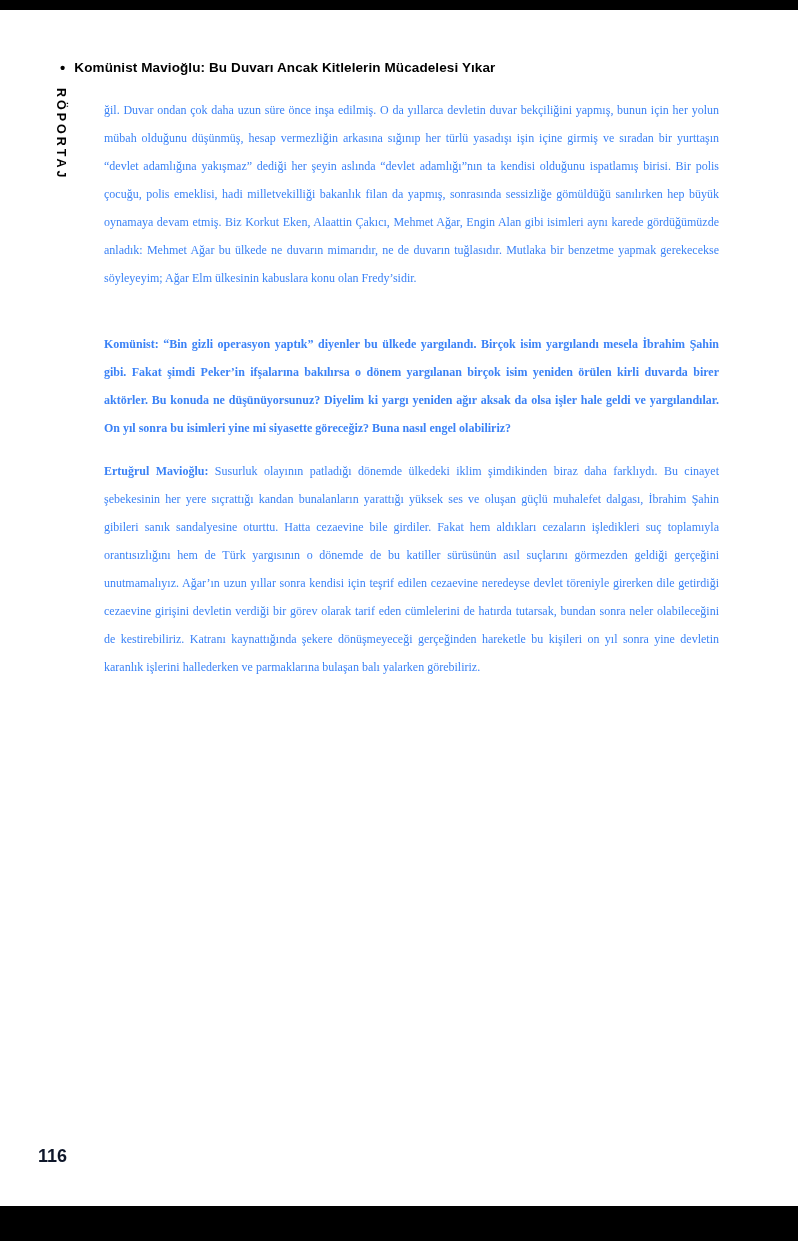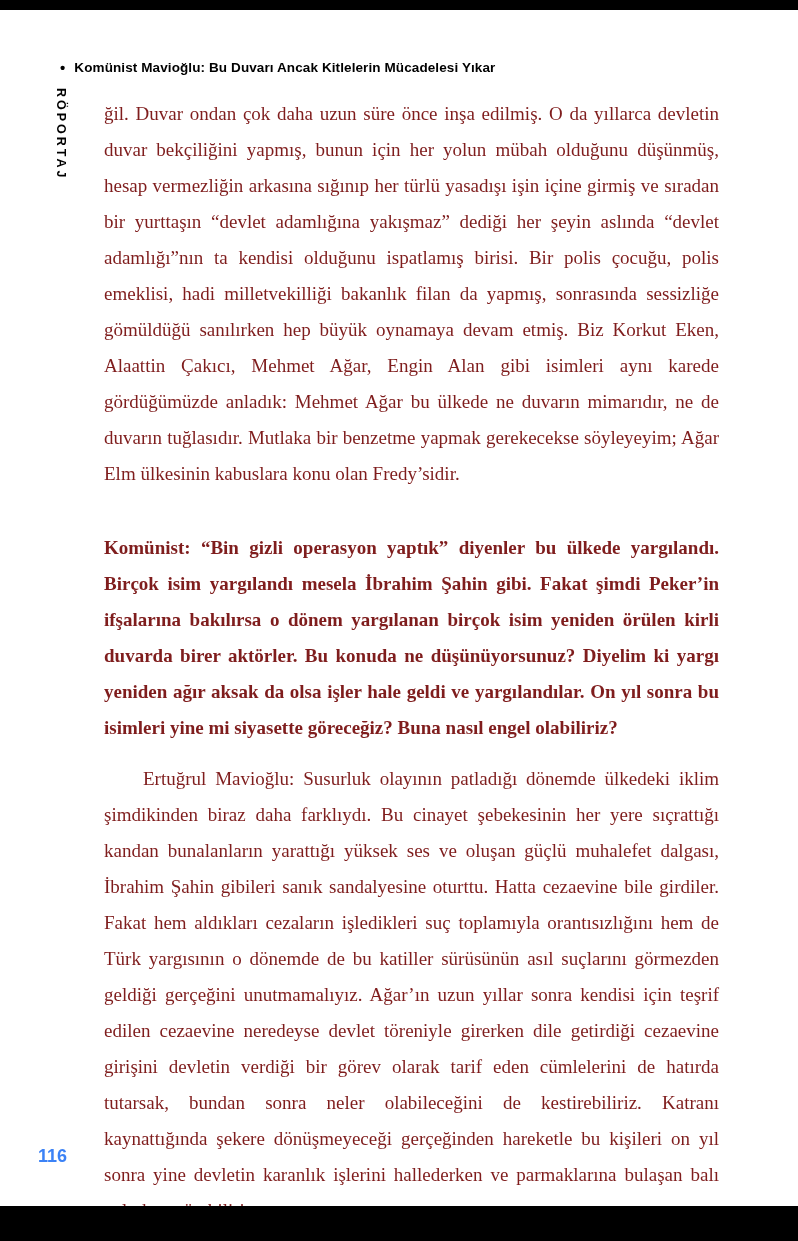--- a/index.html
+++ b/index.html
@@ -58,42 +58,41 @@
   }
 
   .content {
     position: absolute;
     left: 104px;
     top: 96px;
     width: 615px;
   }
   .para {
     margin: 0 0 15px 0;
-    font-size: 19px;
-    line-height: 36px;
+    font-size: 12px;
+    line-height: 28px;
     text-align: justify;
-    color: #7f1d1d;
+    color: #3b82f6;
   }
   .para.q {
     font-weight: 700;
     margin-top: 38px;
   }
   .para .lead {
-    font-weight: 400;
-    margin-left: 39px;
+    font-weight: 700;
   }
 
   .page-number {
     position: absolute;
     left: 38px;
     top: 1146px;
     font-family: "Liberation Sans", sans-serif;
     font-weight: 700;
     font-size: 18px;
-    color: #3b82f6;
+    color: #0f172a;
   }
 </style>
 </head>
 <body>
 
 <div class="scan-edge top"></div>
 
 <header class="running-head">
   <span class="bullet">•</span>
   <span>Komünist Mavioğlu: Bu Duvarı Ancak Kitlelerin Mücadelesi Yıkar</span>

